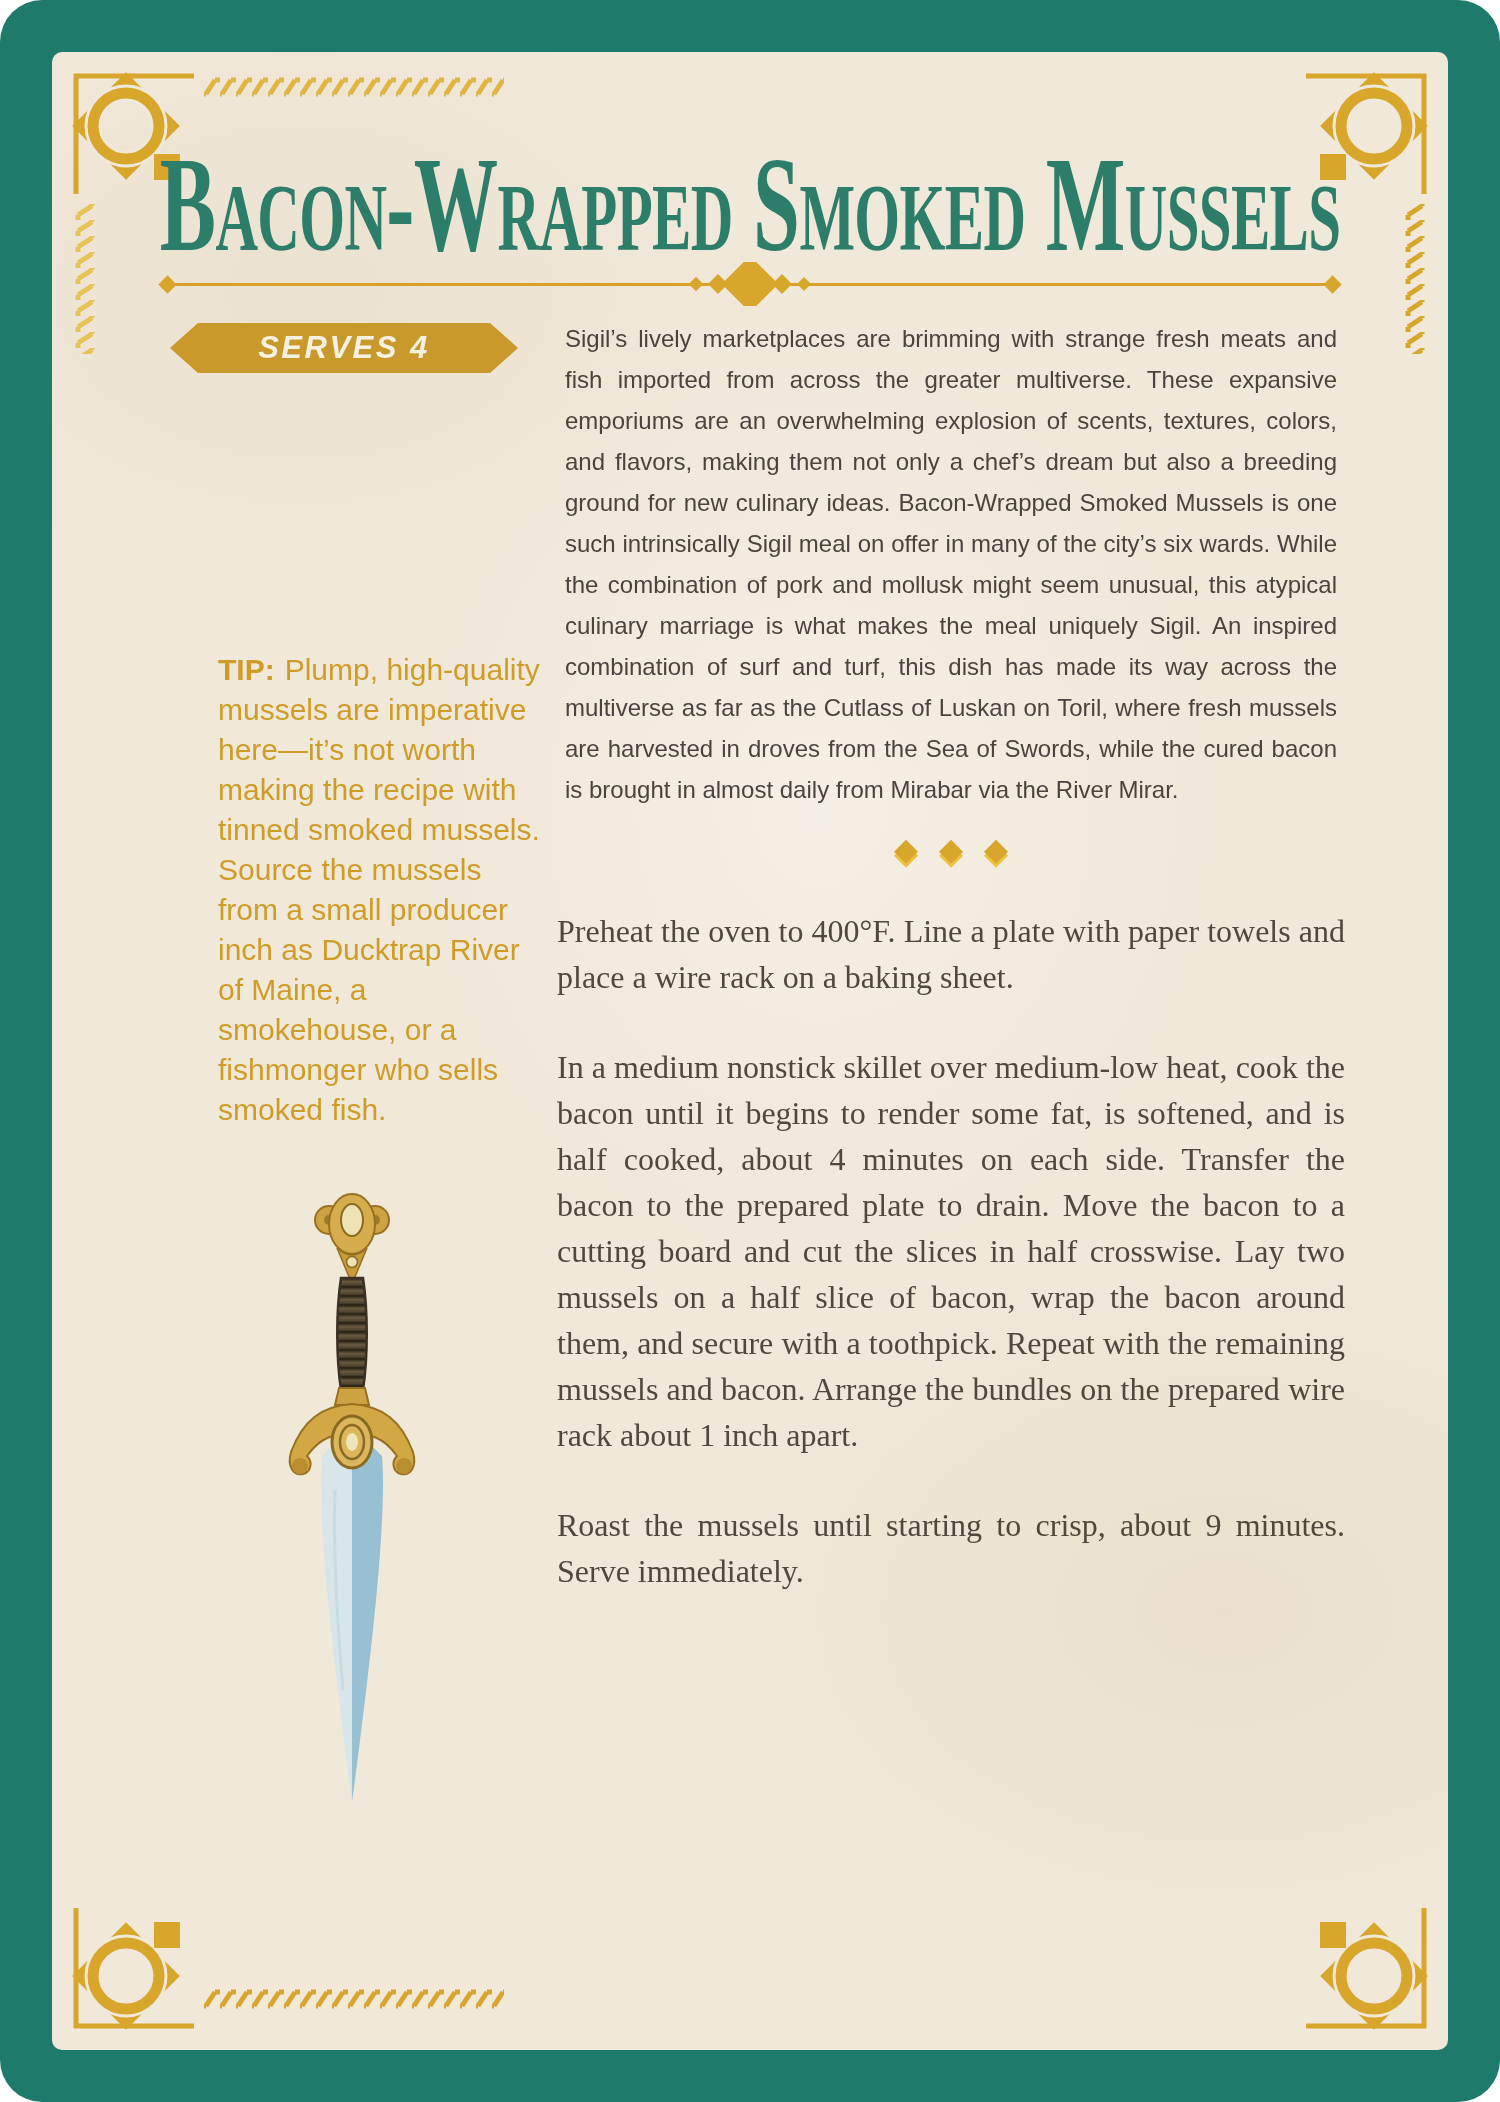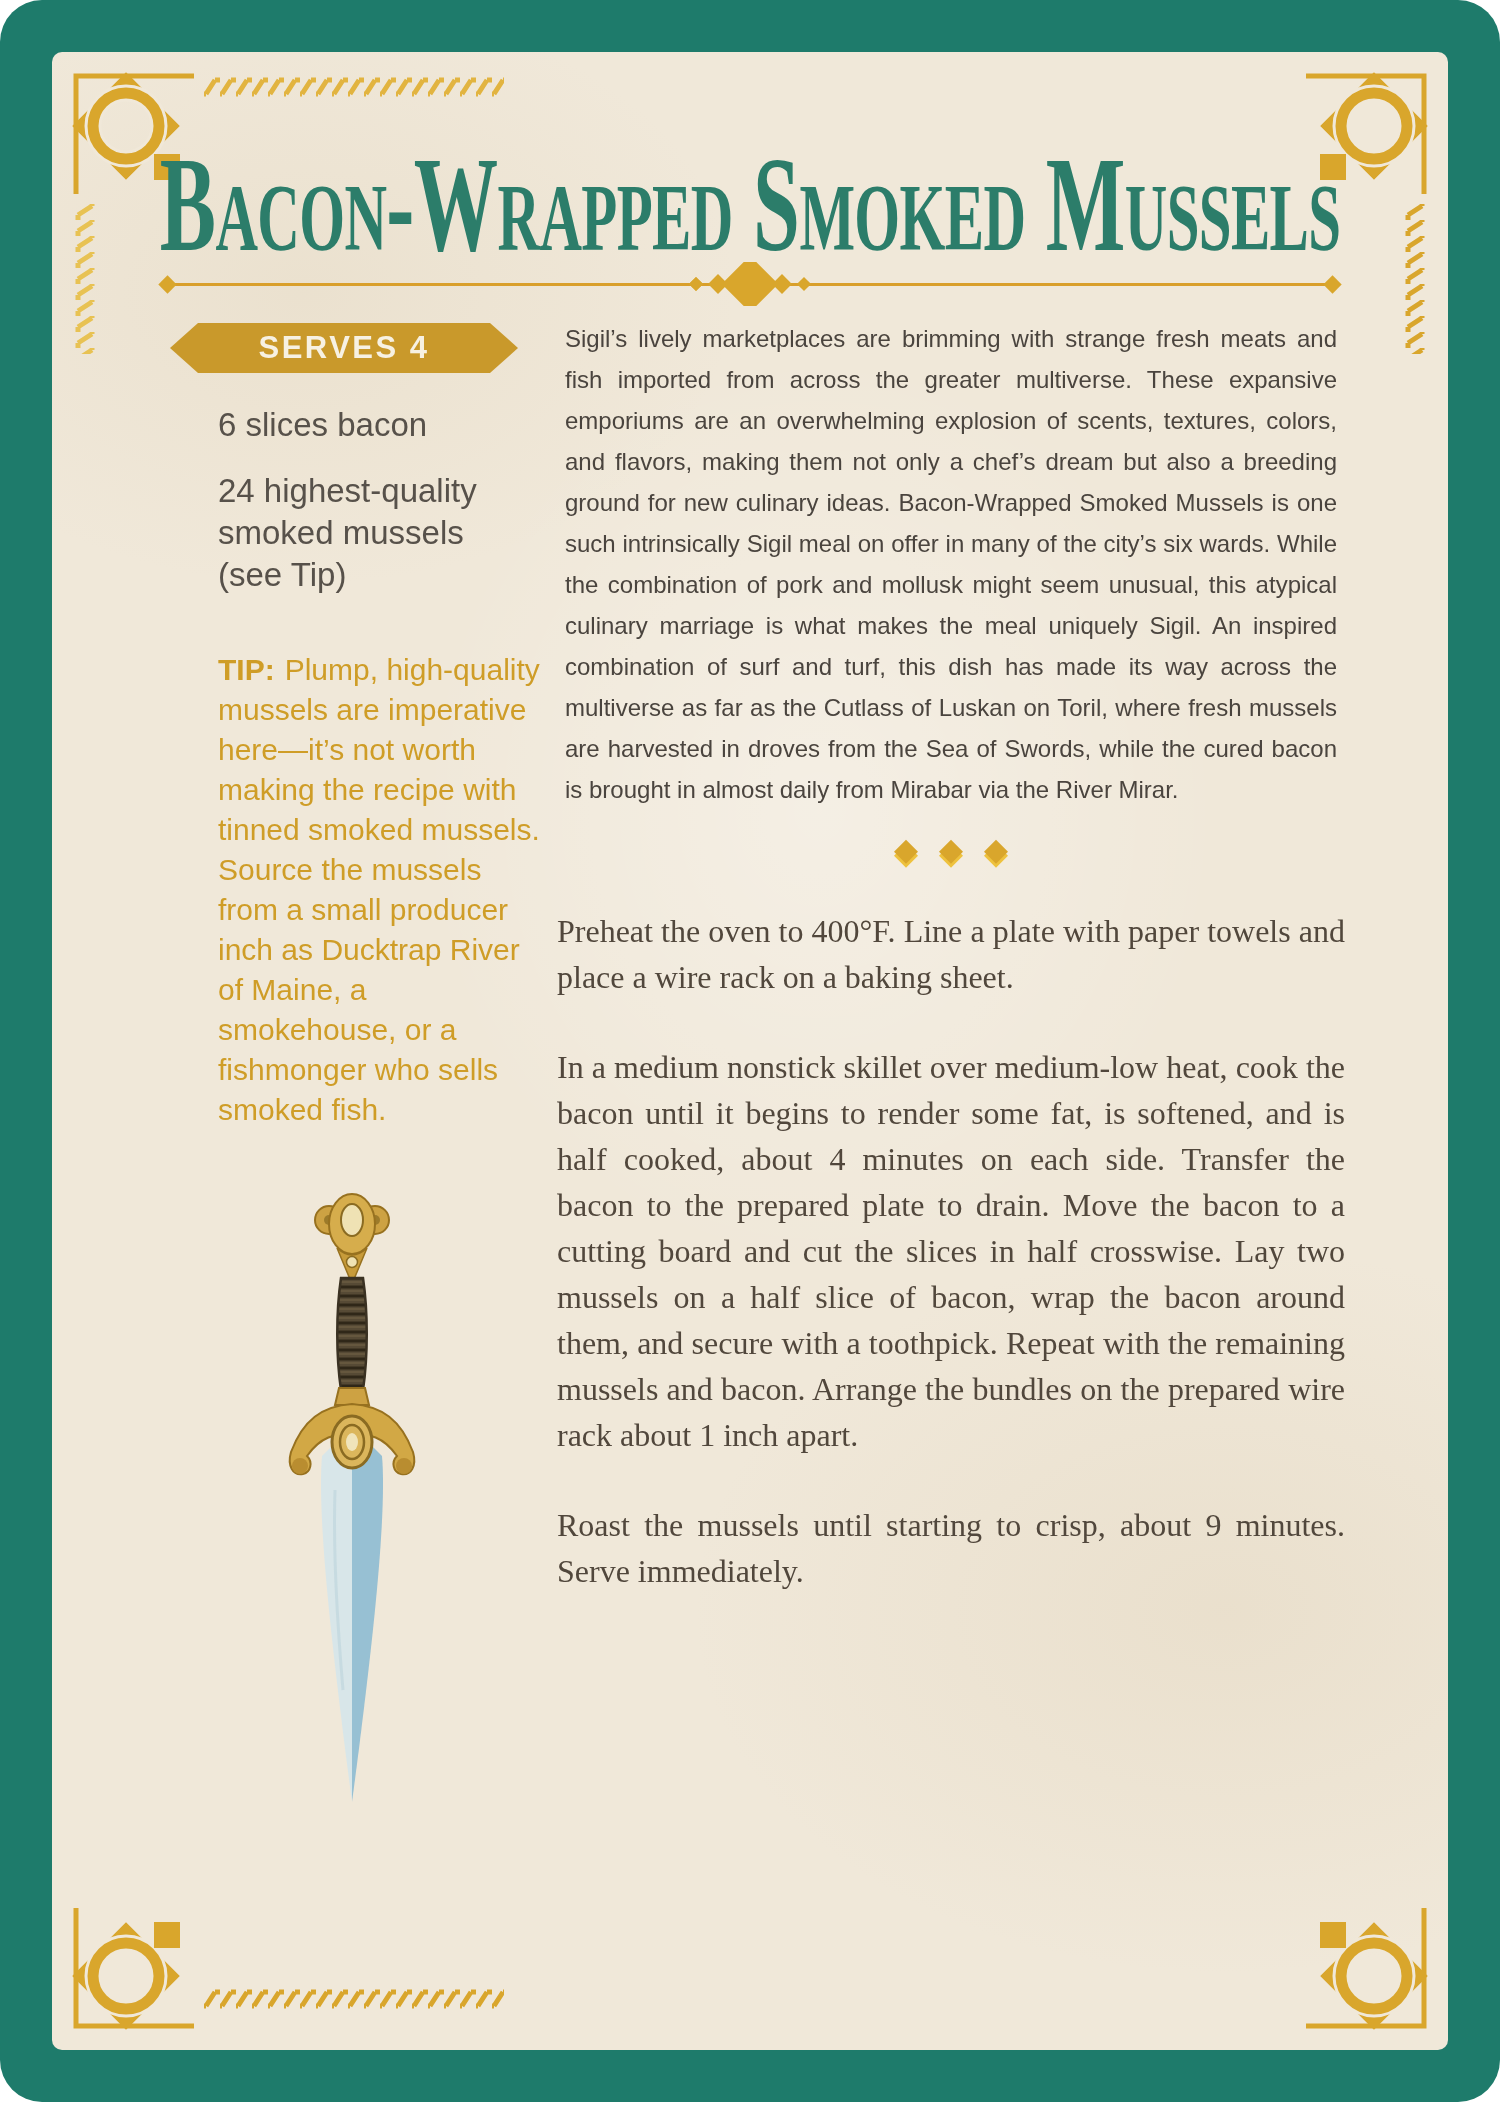--- a/index.html
+++ b/index.html
@@ -35,21 +35,21 @@
     letter-spacing:-1px;transform:scaleX(.62);transform-origin:center;}
 
   .title-rule{position:absolute;left:113px;top:231px;width:1170px;height:3px;background:#d99f2b;}
   .rule-end{position:absolute;top:-5px;width:13px;height:13px;background:#d9a62c;transform:rotate(45deg);}
   .rule-end.l{left:-4px;} .rule-end.r{right:-4px;}
   .rule-ornament{position:absolute;left:510px;top:-21px;}
 
   
   .serves{position:absolute;left:118px;top:271px;width:348px;height:50px;background:#c9992b;
     clip-path:polygon(0 50%,28px 0,calc(100% - 28px) 0,100% 50%,calc(100% - 28px) 100%,28px 100%);
-    display:flex;align-items:center;justify-content:center;}
+    display:flex;align-items:center;justify-content:center;font-style:italic;}
   .serves span{color:#f7f1e2;font-weight:700;font-size:31px;letter-spacing:2.5px;}
 
   
   .ingredients{position:absolute;left:166px;top:352px;width:292px;margin:0;padding:0;list-style:none;
     color:#57514a;font-size:33px;line-height:42px;}
   .ingredients li{margin:0 0 24px 0;}
   .tip{position:absolute;left:166px;top:598px;width:322px;margin:0;
     color:#cf9d27;font-size:30px;line-height:40px;}
   .tip-label{font-weight:700;margin-right:10px;margin-top:28px;}
 
@@ -147,24 +147,20 @@
           <rect x="100" y="15" width="14" height="14" transform="rotate(45 107 22)"></rect>
           <rect x="124" y="17" width="10" height="10" transform="rotate(45 129 22)"></rect>
         </g>
       </svg>
     </div>
 
     <div class="serves">
       <span>SERVES 4</span>
     </div>
 
-    <ul class="ingredients">
-      <li>6 slices bacon</li>
-      <li>24 highest-quality smoked mussels (see Tip)</li>
-    </ul>
 
     <p class="tip"><strong class="tip-label">TIP:</strong><span>Plump, high-quality mussels are imperative here—it’s not worth making the recipe with tinned smoked mussels. Source the mussels from a small producer inch as Ducktrap River of Maine, a smokehouse, or a fishmonger who sells smoked fish.</span></p>
 
     <svg class="dagger" viewBox="0 0 150 620">
       <defs>
         <pattern id="wrapP" width="12" height="9" patternUnits="userSpaceOnUse">
           <rect width="12" height="9" fill="#564a35"></rect>
           <path d="M0 7 H12" stroke="#2f2718" stroke-width="3"></path>
           <path d="M0 2 H12" stroke="#6c5d41" stroke-width="1.4"></path>
         </pattern>

